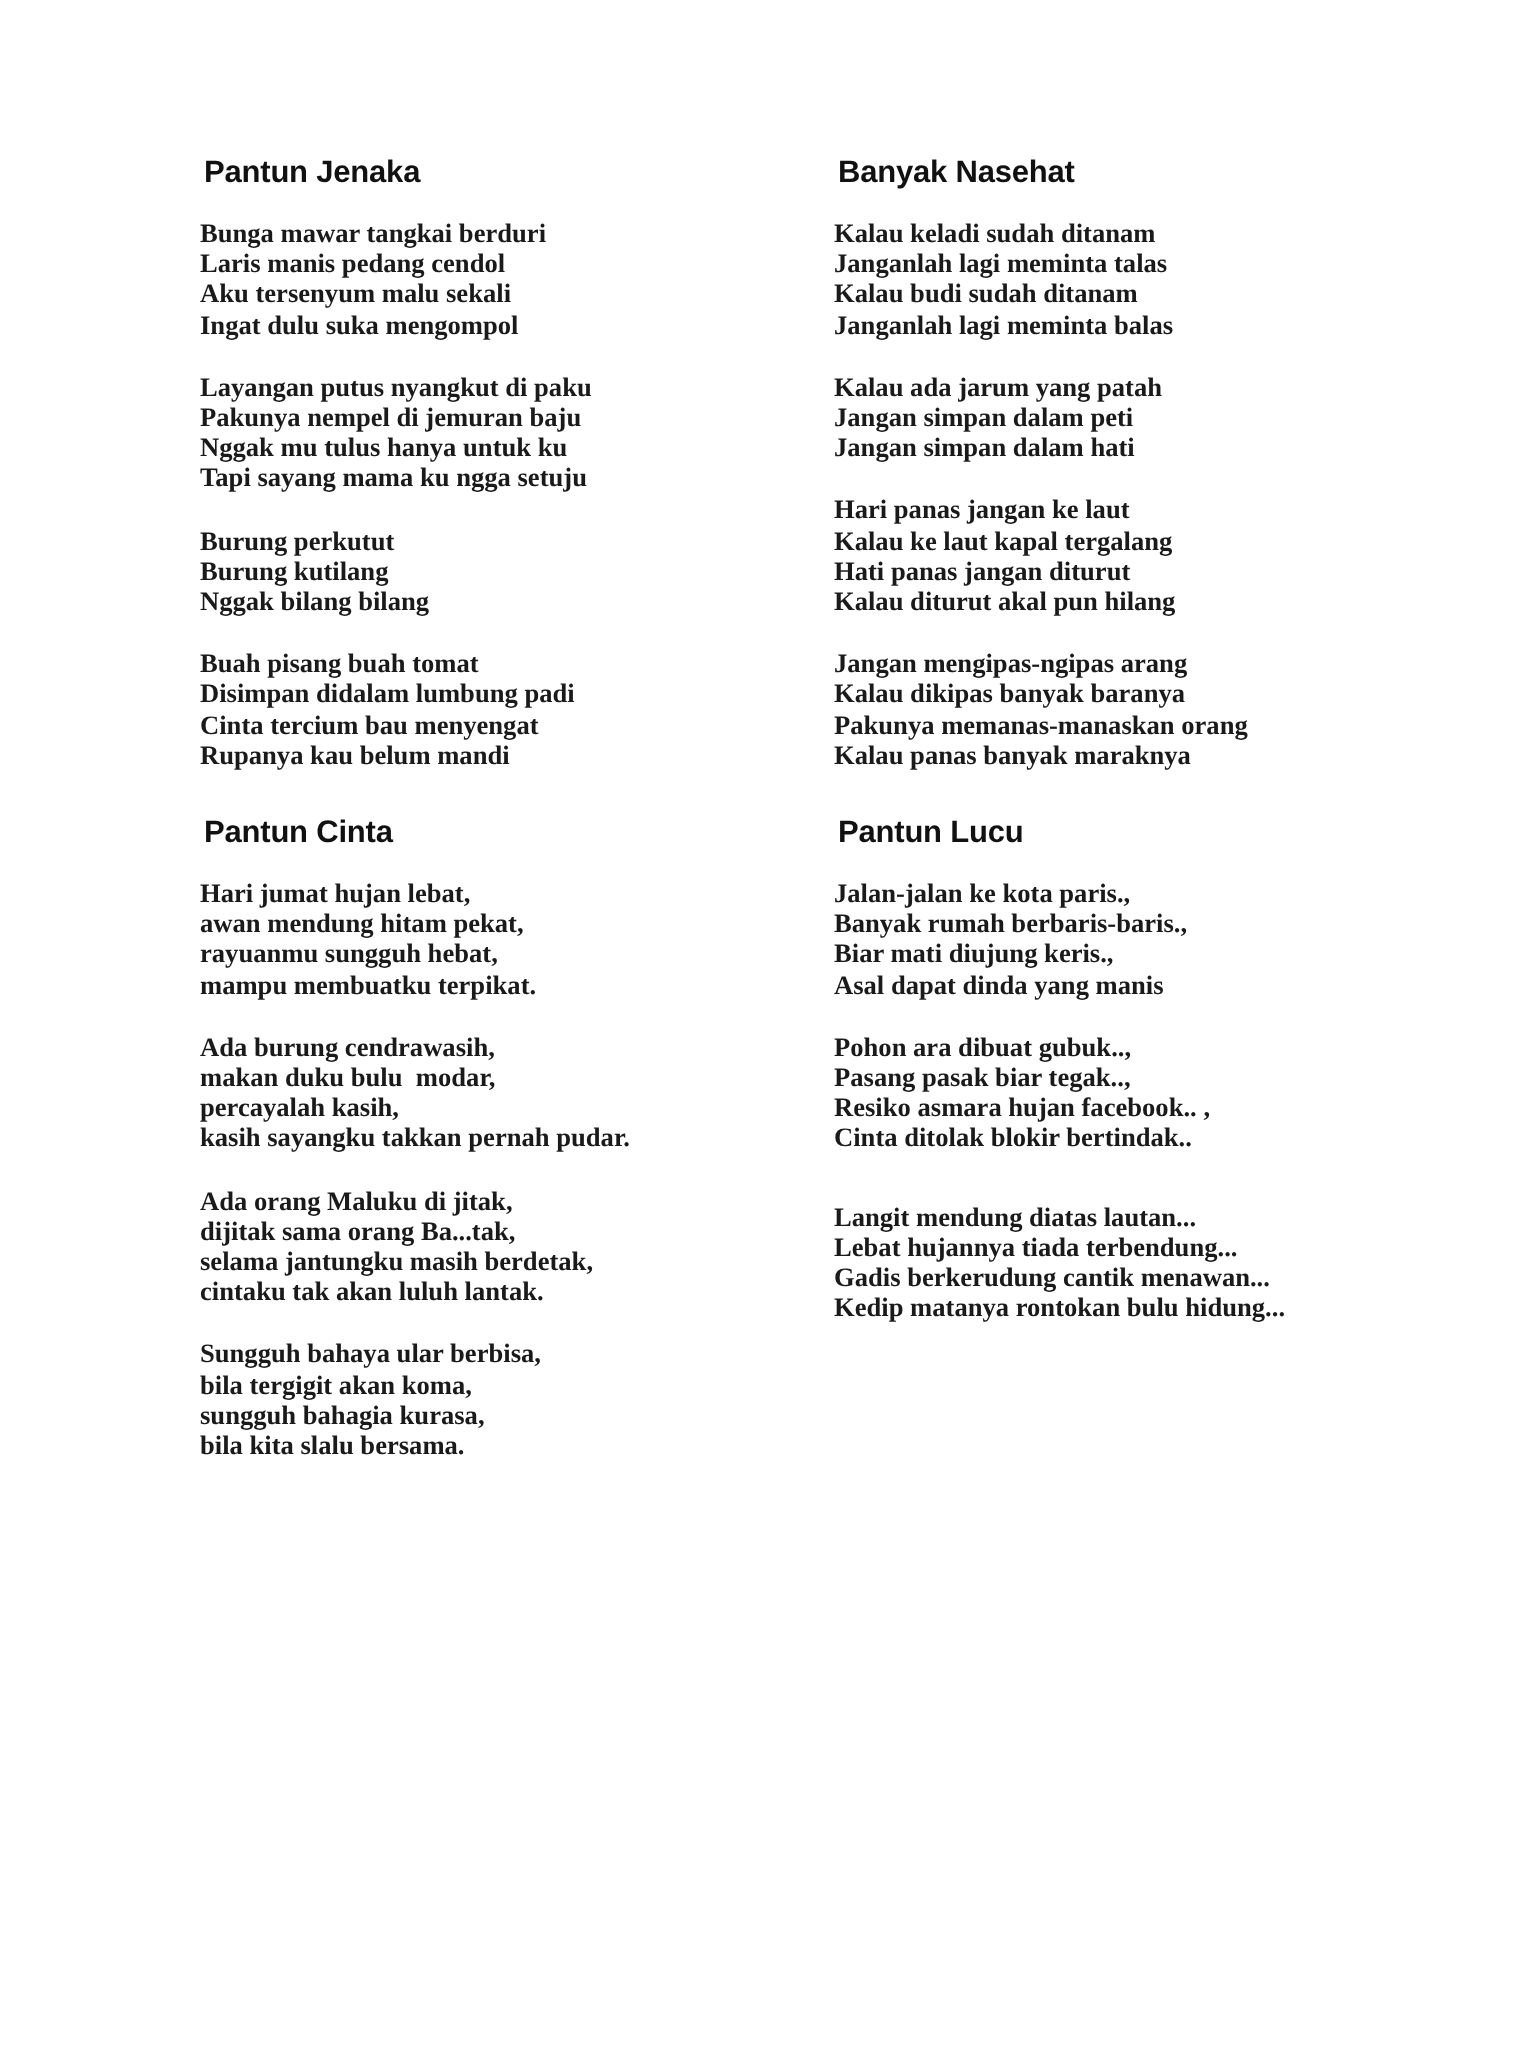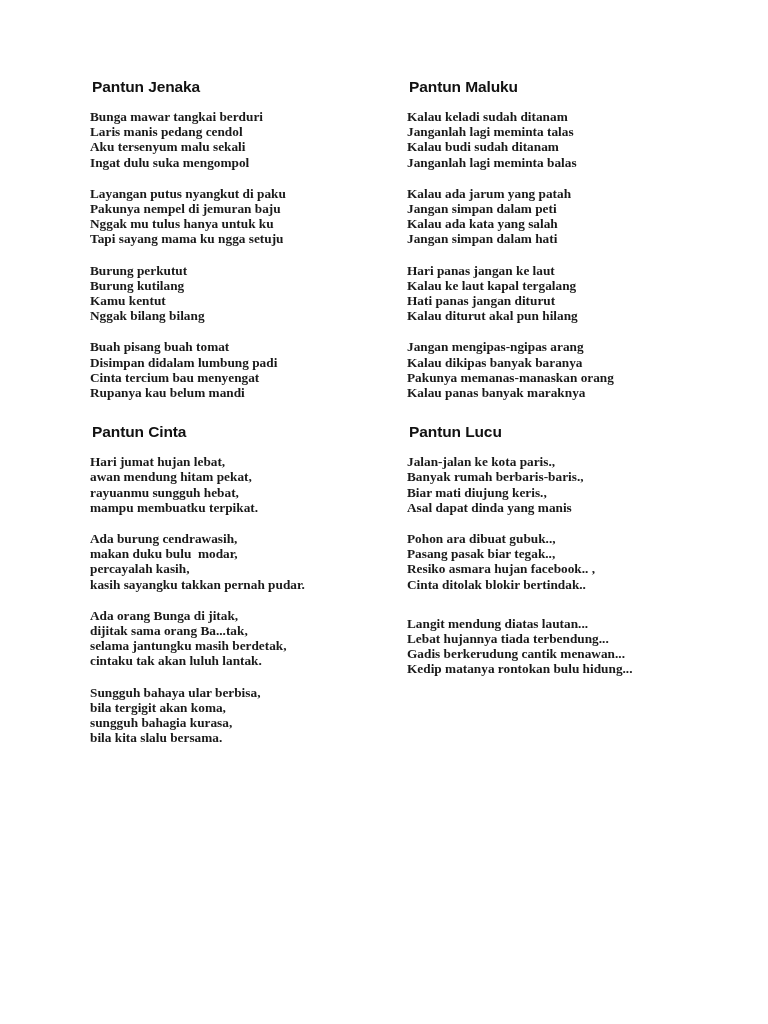--- a/index.html
+++ b/index.html
@@ -18,21 +18,21 @@
   .page {
     position: absolute;
     left: 0;
     top: 0;
     width: 768px;
     height: 1024px;
     background: #ffffff;
   }
   .columns {
     position: absolute;
-    left: 90px;
+    left: 100px;
     top: 78px;
     width: 600px;
     display: flex;
     flex-direction: row;
     gap: 0px;
   }
   .col {
     width: 300px;
     box-sizing: border-box;
   }
@@ -85,21 +85,20 @@
         </div>
         <div class="stanza">
           <div class="line">Layangan putus nyangkut di paku</div>
           <div class="line">Pakunya nempel di jemuran baju</div>
           <div class="line">Nggak mu tulus hanya untuk ku</div>
           <div class="line">Tapi sayang mama ku ngga setuju</div>
         </div>
         <div class="stanza">
           <div class="line">Burung perkutut</div>
           <div class="line">Burung kutilang</div>
-          <div class="line">Kamu kentut</div>
           <div class="line">Nggak bilang bilang</div>
         </div>
         <div class="stanza">
           <div class="line">Buah pisang buah tomat</div>
           <div class="line">Disimpan didalam lumbung padi</div>
           <div class="line">Cinta tercium bau menyengat</div>
           <div class="line">Rupanya kau belum mandi</div>
         </div>
       </div>
 
@@ -111,49 +110,48 @@
           <div class="line">rayuanmu sungguh hebat,</div>
           <div class="line">mampu membuatku terpikat.</div>
         </div>
         <div class="stanza">
           <div class="line">Ada burung cendrawasih,</div>
           <div class="line">makan duku bulu  modar,</div>
           <div class="line">percayalah kasih,</div>
           <div class="line">kasih sayangku takkan pernah pudar.</div>
         </div>
         <div class="stanza">
-          <div class="line">Ada orang Bunga di jitak,</div>
+          <div class="line">Ada orang Maluku di jitak,</div>
           <div class="line">dijitak sama orang Ba...tak,</div>
           <div class="line">selama jantungku masih berdetak,</div>
           <div class="line">cintaku tak akan luluh lantak.</div>
         </div>
         <div class="stanza">
           <div class="line">Sungguh bahaya ular berbisa,</div>
           <div class="line">bila tergigit akan koma,</div>
           <div class="line">sungguh bahagia kurasa,</div>
           <div class="line">bila kita slalu bersama.</div>
         </div>
       </div>
 
     </div>
 
     <div class="col right">
 
       <div class="section">
-        <div class="section-title">Pantun Maluku</div>
+        <div class="section-title">Banyak Nasehat</div>
         <div class="stanza">
           <div class="line">Kalau keladi sudah ditanam</div>
           <div class="line">Janganlah lagi meminta talas</div>
           <div class="line">Kalau budi sudah ditanam</div>
           <div class="line">Janganlah lagi meminta balas</div>
         </div>
         <div class="stanza">
           <div class="line">Kalau ada jarum yang patah</div>
           <div class="line">Jangan simpan dalam peti</div>
-          <div class="line">Kalau ada kata yang salah</div>
           <div class="line">Jangan simpan dalam hati</div>
         </div>
         <div class="stanza">
           <div class="line">Hari panas jangan ke laut</div>
           <div class="line">Kalau ke laut kapal tergalang</div>
           <div class="line">Hati panas jangan diturut</div>
           <div class="line">Kalau diturut akal pun hilang</div>
         </div>
         <div class="stanza">
           <div class="line">Jangan mengipas-ngipas arang</div>

